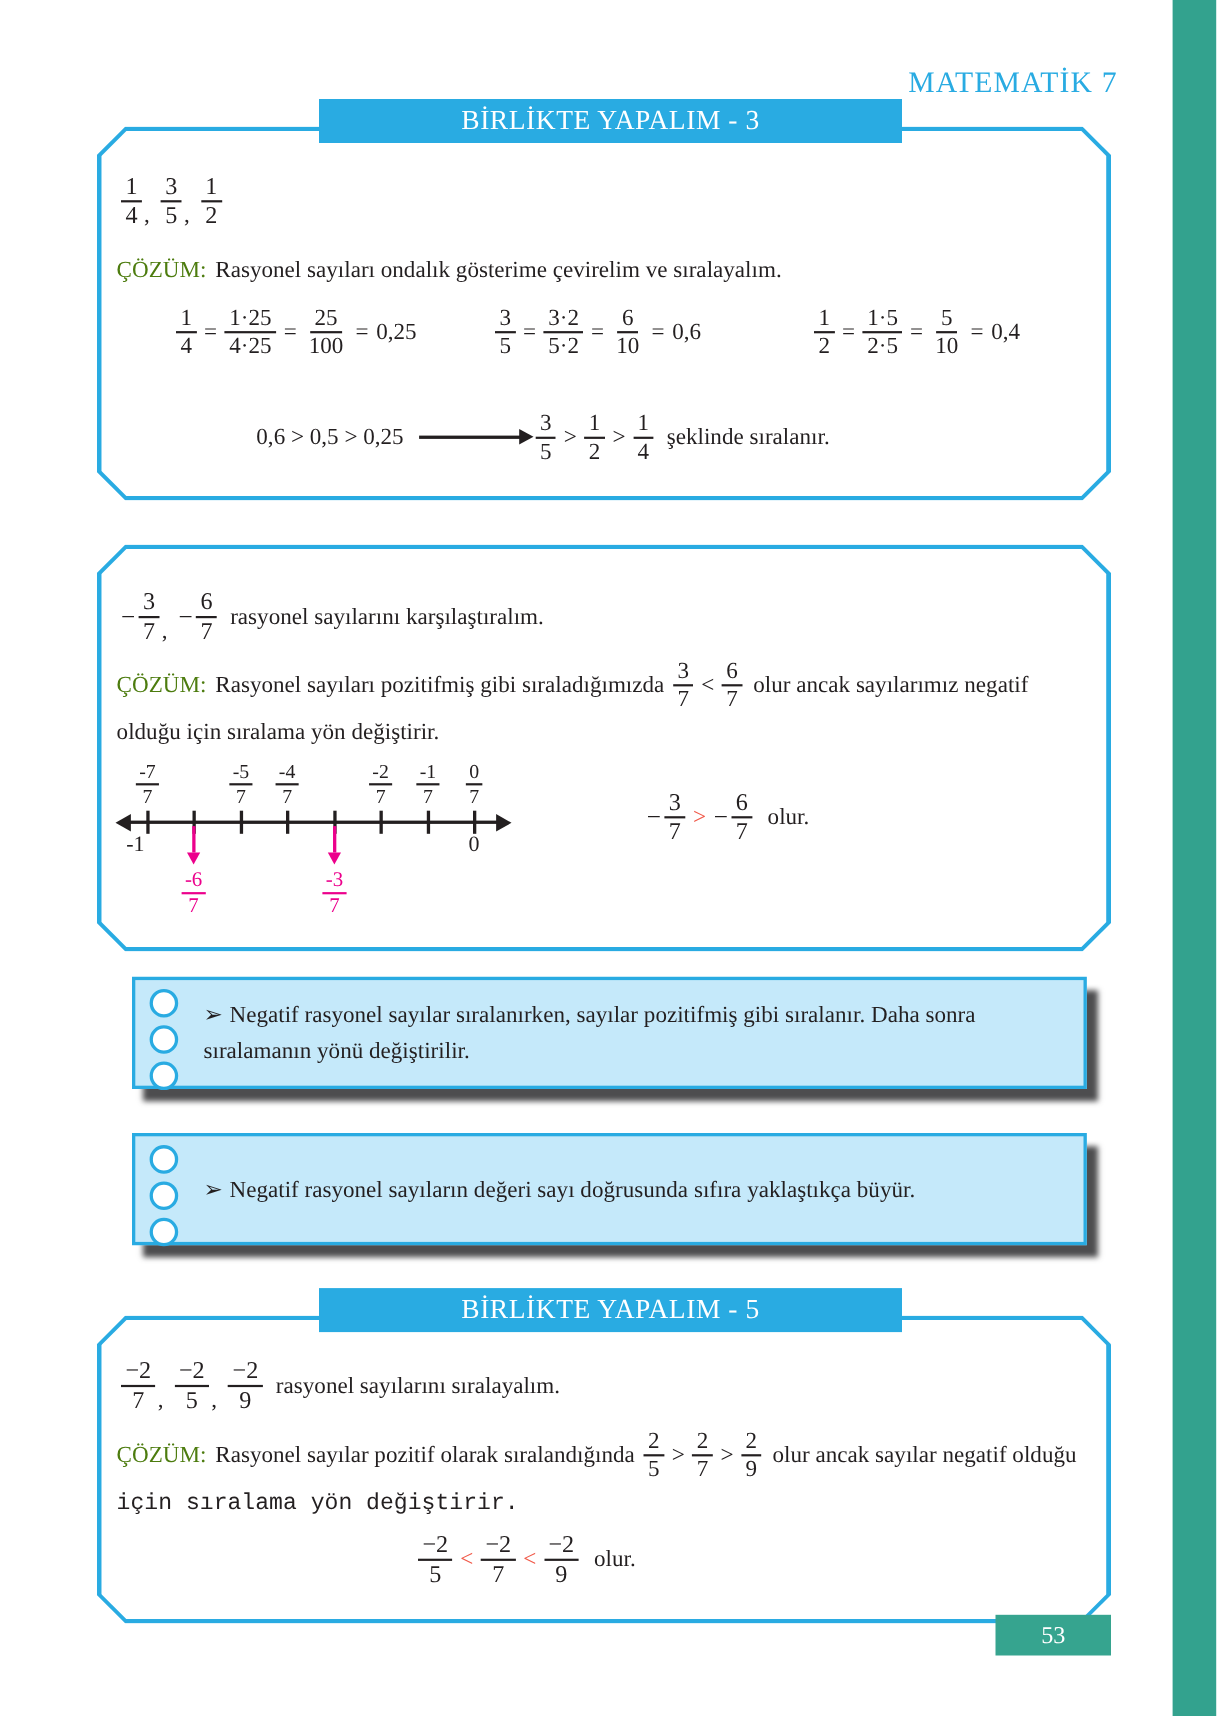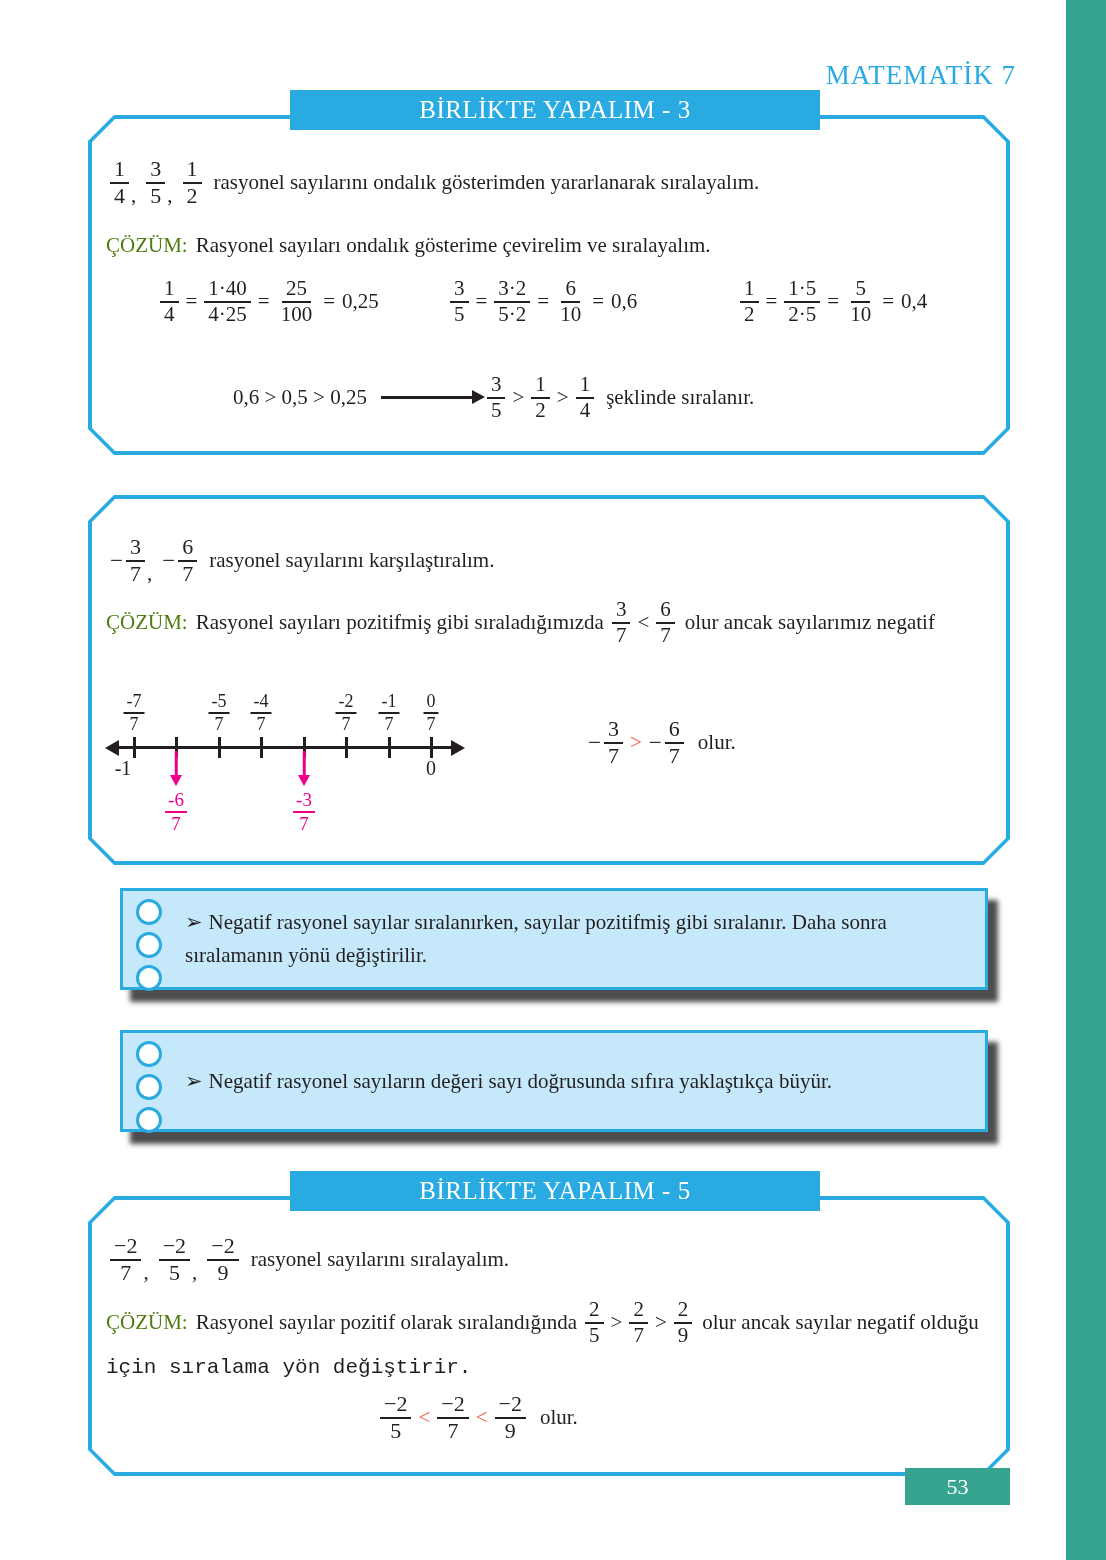--- a/index.html
+++ b/index.html
@@ -83,36 +83,35 @@
       <span class="comma">,</span>
       <span class="frac big">
           <span class="n">3</span>
           <span class="d">5</span>
         </span>
       <span class="comma">,</span>
       <span class="frac big">
           <span class="n">1</span>
           <span class="d">2</span>
         </span>
-      <span style="margin-left:12px;">rasyonel sayılarını ondalık gösterimden yararlanarak sıralayalım.</span>
     </div>
 
     <div class="row" style="left:18px;top:118px;">
       <span class="cozum-label">ÇÖZÜM:</span>
       <span>Rasyonel sayıları ondalık gösterime çevirelim ve sıralayalım.</span>
     </div>
 
     <div class="row" style="left:72px;top:162px;">
       <span class="frac">
           <span class="n">1</span>
           <span class="d">4</span>
         </span>
       <span class="op">=</span>
       <span class="frac">
-          <span class="n">1·40</span>
+          <span class="n">1·25</span>
           <span class="d">4·25</span>
         </span>
       <span class="op">=</span>
       <span class="frac">
           <span class="n">25</span>
           <span class="d">100</span>
         </span>
       <span class="op">=</span>
       <span>0,25</span>
     </div>
@@ -203,20 +202,23 @@
           <span class="d">7</span>
         </span>
       <span class="op">&lt;</span>
       <span class="frac">
           <span class="n">6</span>
           <span class="d">7</span>
         </span>
       <span style="margin-left:10px;">olur ancak sayılarımız negatif</span>
     </div>
 
+    <div class="row" style="left:18px;top:158px;">
+      <span>olduğu için sıralama yön değiştirir.</span>
+    </div>
 
     <div class="nl">
       <div class="nl-line"></div>
       <div class="nl-ah left"></div>
       <div class="nl-ah right"></div>
 
       <div class="tick" style="left:28px;"></div>
       <div class="tick" style="left:70px;"></div>
       <div class="tick" style="left:113px;"></div>
       <div class="tick" style="left:155px;"></div>

